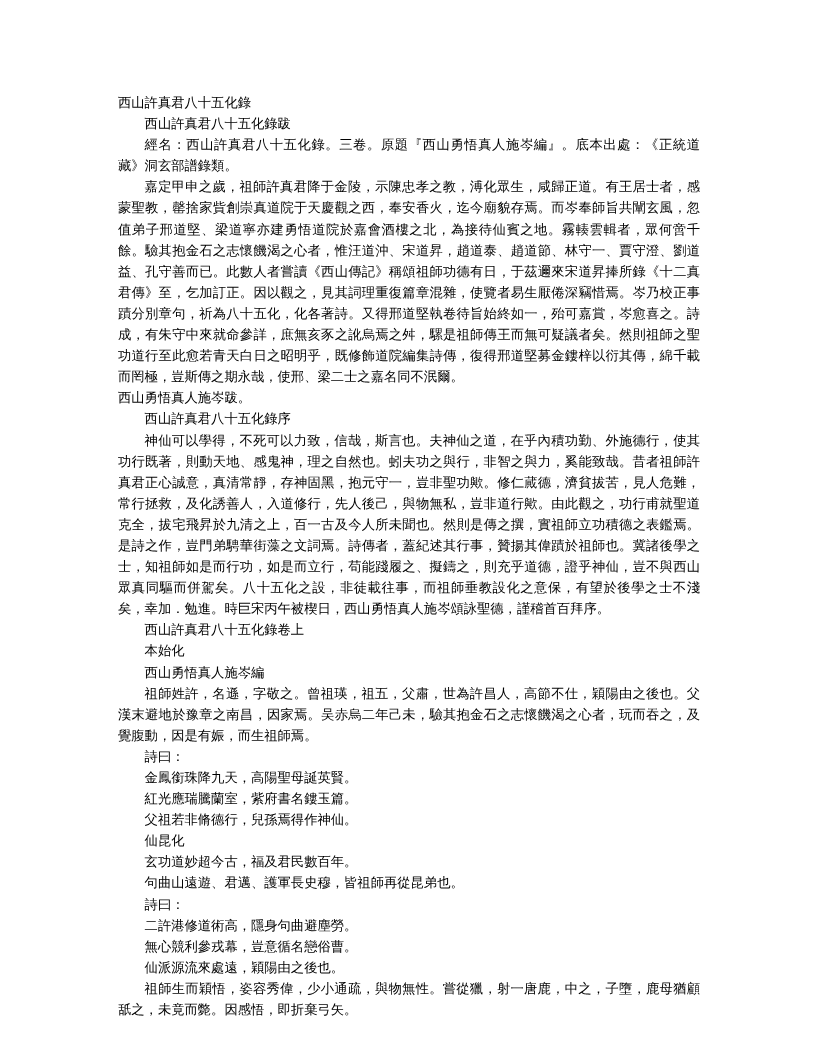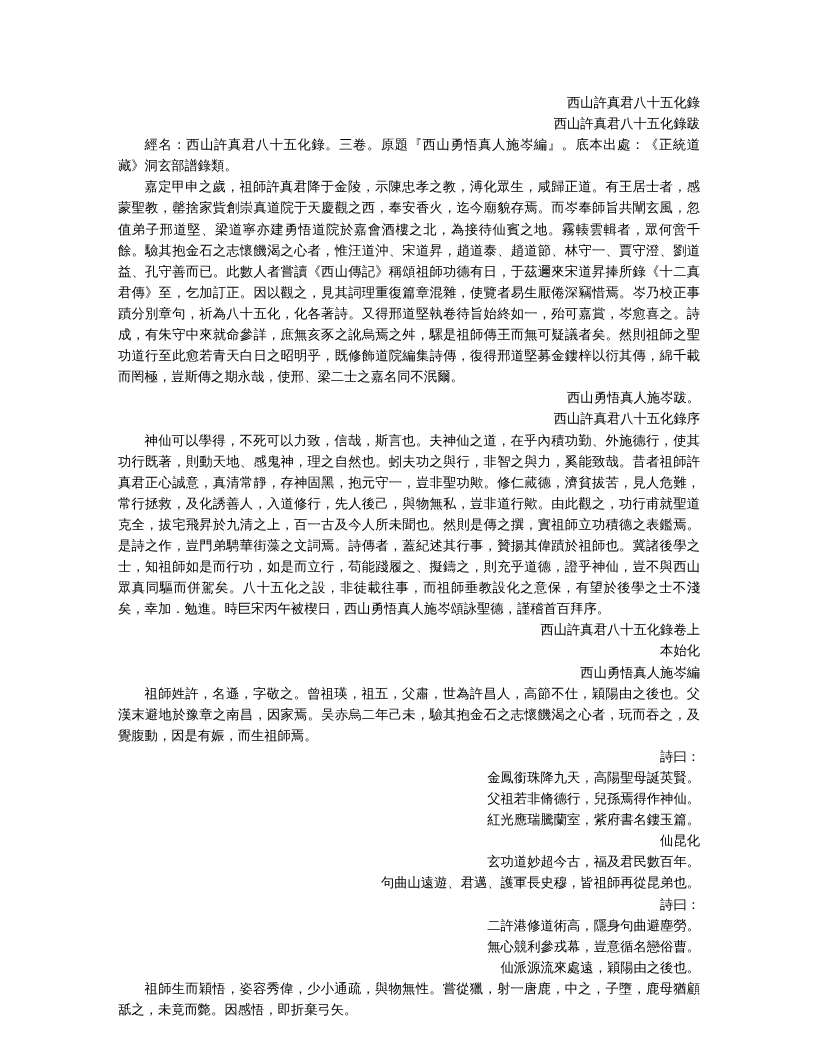--- a/index.html
+++ b/index.html
@@ -40,21 +40,21 @@
   
   .para {
     text-indent: 2em;
   }
   
   .flush {
     text-indent: 0;
   }
   
   .nostretch {
-    text-align: right;
+    text-align: left;
   }
 </style>
 </head>
 <body>
 
 <div class="page">
   <div class="content">
 
     <p class="line flush nostretch">西山許真君八十五化錄</p>
 
@@ -74,22 +74,22 @@
 
     <p class="line para nostretch">本始化</p>
 
     <p class="line para nostretch">西山勇悟真人施岑編</p>
 
     <p class="line para">祖師姓許，名遜，字敬之。曾祖瑛，祖五，父肅，世為許昌人，高節不仕，穎陽由之後也。父漢末避地於豫章之南昌，因家焉。吴赤烏二年己未，驗其抱金石之志懷饑渴之心者，玩而吞之，及覺腹動，因是有娠，而生祖師焉。</p>
 
     <p class="line para nostretch">詩曰：</p>
 
     <p class="line para nostretch">金鳳銜珠降九天，高陽聖母誕英賢。</p>
+    <p class="line para nostretch">紅光應瑞騰蘭室，紫府書名鏤玉篇。</p>
     <p class="line para nostretch">父祖若非脩德行，兒孫焉得作神仙。</p>
-    <p class="line para nostretch">紅光應瑞騰蘭室，紫府書名鏤玉篇。</p>
     <p class="line para nostretch">仙昆化</p>
 
     <p class="line para nostretch">玄功道妙超今古，福及君民數百年。</p>
 
     <p class="line para nostretch">句曲山遠遊、君邁、護軍長史穆，皆祖師再從昆弟也。</p>
 
     <p class="line para nostretch">詩曰：</p>
 
     <p class="line para nostretch">二許港修道術高，隱身句曲避塵勞。</p>
     <p class="line para nostretch">無心競利參戎幕，豈意循名戀俗曹。</p>

